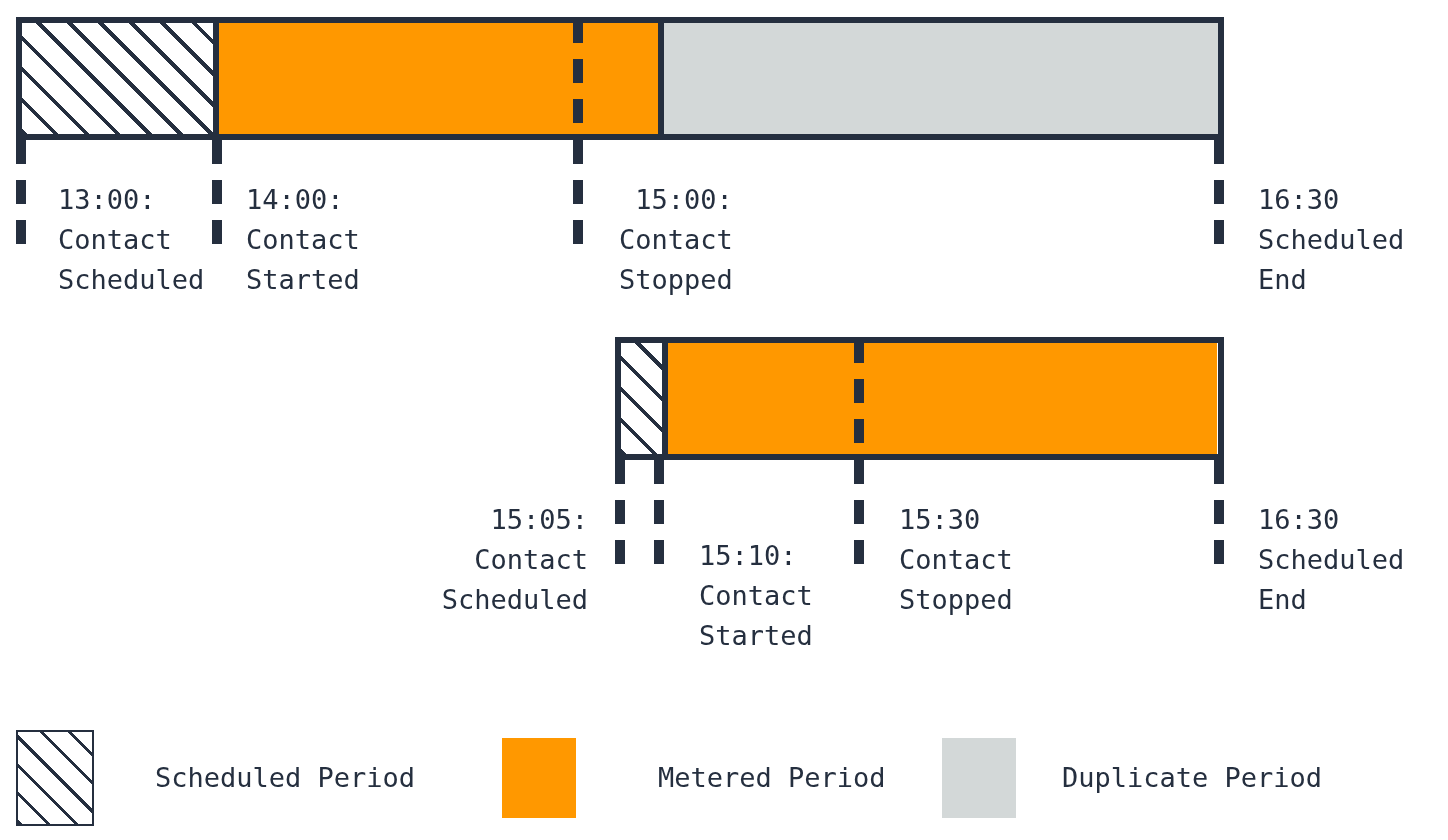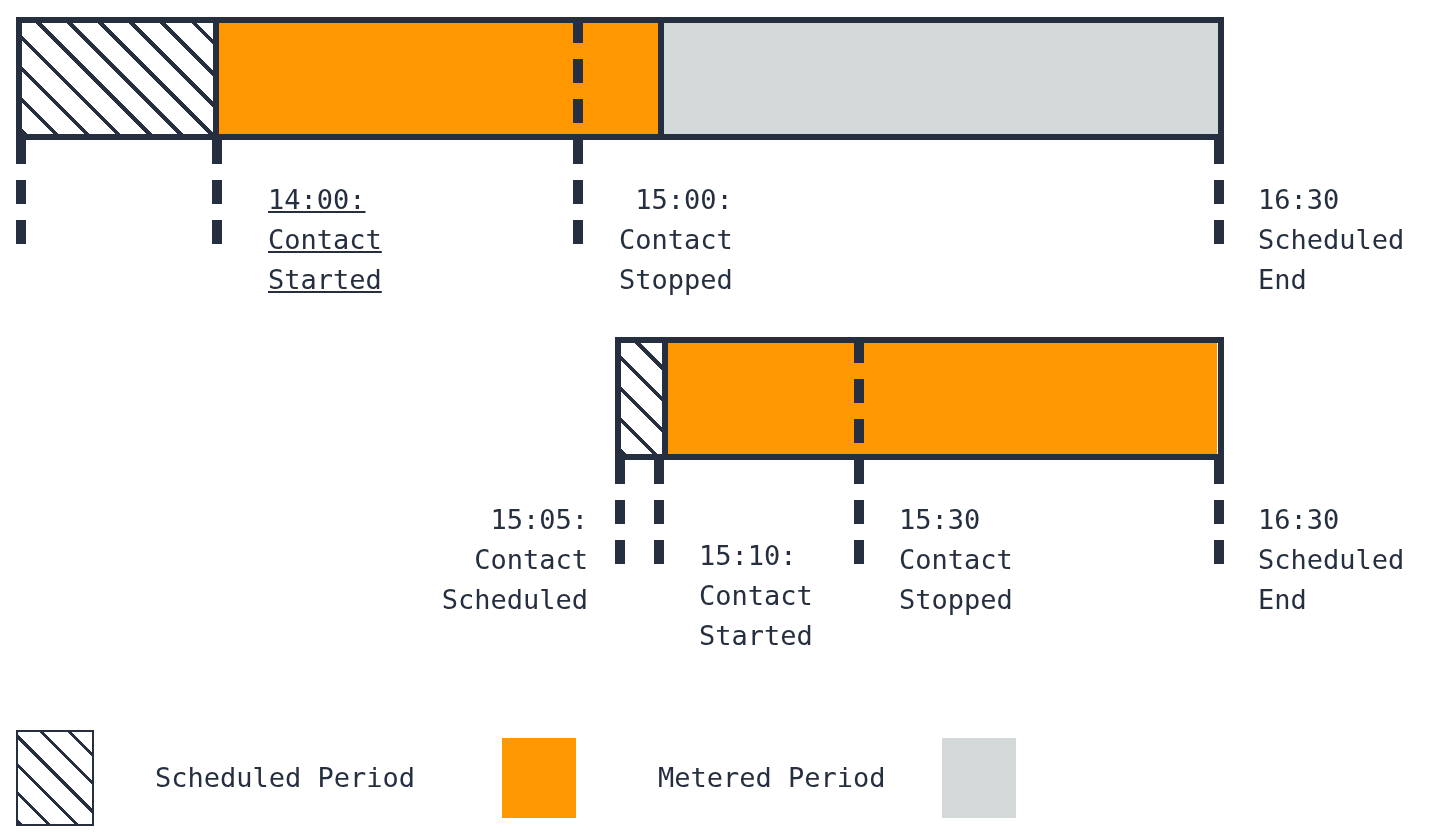--- a/index.html
+++ b/index.html
@@ -128,22 +128,25 @@
     <div class="seg seg-dup" style="width:556px;"></div>
   </div>
 
   <div class="bardash" style="left:573px; top:19px; height:119px;"></div>
 
   <div class="tick" style="left:16px;   top:140px; height:115px;"></div>
   <div class="tick" style="left:212px;  top:140px; height:115px;"></div>
   <div class="tick" style="left:573px;  top:140px; height:115px;"></div>
   <div class="tick" style="left:1214px; top:140px; height:115px;"></div>
 
-
-  <div class="lbl" style="left:268px; top:180px;text-decoration:underline;"><span>14:00:</span>
+  <div class="lbl" style="left:58px; top:180px;"><span>13:00:</span>
+<span>Contact</span>
+<span>Scheduled</span></div>
+
+  <div class="lbl" style="left:246px; top:180px;"><span>14:00:</span>
 <span>Contact</span>
 <span>Started</span></div>
 
   <div class="lbl" style="left:619px; top:180px;text-align:right;"><span>15:00:</span>
 <span>Contact</span>
 <span>Stopped</span></div>
 
   <div class="lbl" style="left:1258px; top:180px;"><span>16:30</span>
 <span>Scheduled</span>
 <span>End</span></div>
@@ -184,17 +187,18 @@
       <div class="lg-text" style="margin-left:61px;">Scheduled Period</div>
     </div>
 
     <div class="lg-item" style="left:502px; top:22px;gap:36px;">
       <div class="lg-swatch metered" style="height:80px;"></div>
       <div class="lg-text" style="margin-left:46px;">Metered Period</div>
     </div>
 
     <div class="lg-item" style="left:942px; top:22px;">
       <div class="lg-swatch dup" style="height:80px;"></div>
+      <div class="lg-text" style="margin-left:46px;">Duplicate Period</div>
     </div>
 
   </div>
 
 </div>
 
 </body></html>

